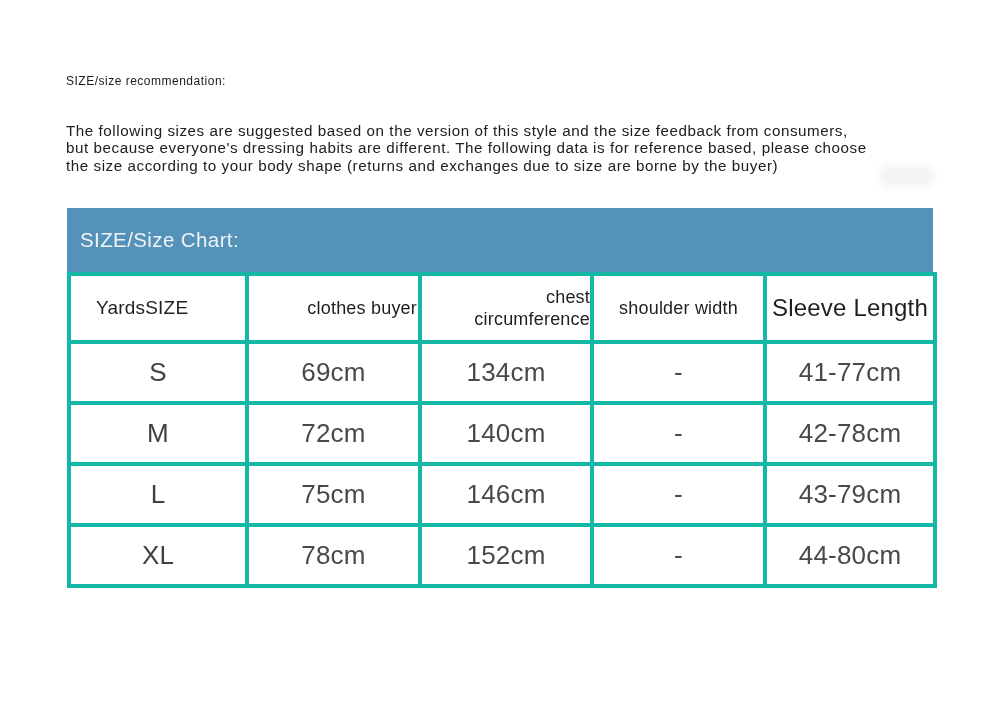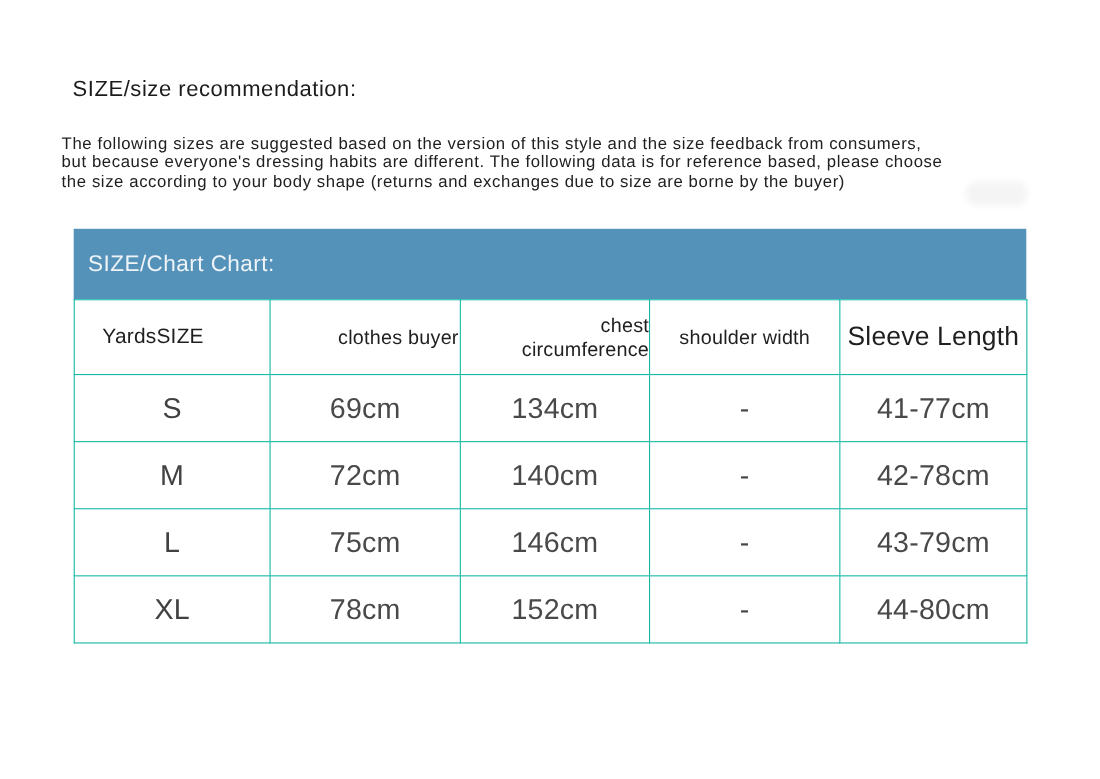--- a/index.html
+++ b/index.html
@@ -13,29 +13,29 @@
     position: relative;
     overflow: hidden;
     font-family: "Liberation Sans", "DejaVu Sans", sans-serif;
     color: #1f1f1f;
   }
 
   .section-heading {
     position: absolute;
     left: 66px;
     top: 71px;
-    font-size: 20px;
+    font-size: 12px;
     line-height: 20px;
     letter-spacing: 0.5px;
     color: #1b1b1b;
   }
 
   .description {
     position: absolute;
-    left: 56px;
+    left: 66px;
     top: 122px;
     font-size: 15.2px;
     line-height: 17.3px;
     letter-spacing: 0.55px;
     color: #202020;
   }
   .description .line {
     display: block;
     white-space: nowrap;
   }
@@ -73,21 +73,21 @@
     position: absolute;
     left: 67px;
     top: 272px;
     width: 866px;
     border-collapse: collapse;
     table-layout: fixed;
     background: #ffffff;
   }
   .size-table th,
   .size-table td {
-    border: 1px solid #14b8a6;
+    border: 4px solid #14b8a6;
     box-sizing: border-box;
     padding: 0;
     vertical-align: middle;
     margin-top: 11px;
   }
   .size-table thead tr { height: 68px; }
   .size-table tbody tr { height: 61px; }
 
   .size-table th {
     font-weight: normal;
@@ -132,21 +132,21 @@
 
   <div class="description">
     <span class="line">The following sizes are suggested based on the version of this style and the size feedback from consumers,</span>
     <span class="line">but because everyone's dressing habits are different. The following data is for reference based, please choose</span>
     <span class="line">the size according to your body shape (returns and exchanges due to size are borne by the buyer)</span>
   </div>
 
   <div class="artifact-smudge"></div>
 
   <div class="chart-banner">
-    <span class="banner-label">SIZE/Chart Chart:</span>
+    <span class="banner-label">SIZE/Size Chart:</span>
   </div>
 
   <table class="size-table">
     <colgroup>
       <col style="width:178px">
       <col style="width:173px">
       <col style="width:172px">
       <col style="width:173px">
       <col style="width:170px">
     </colgroup>

